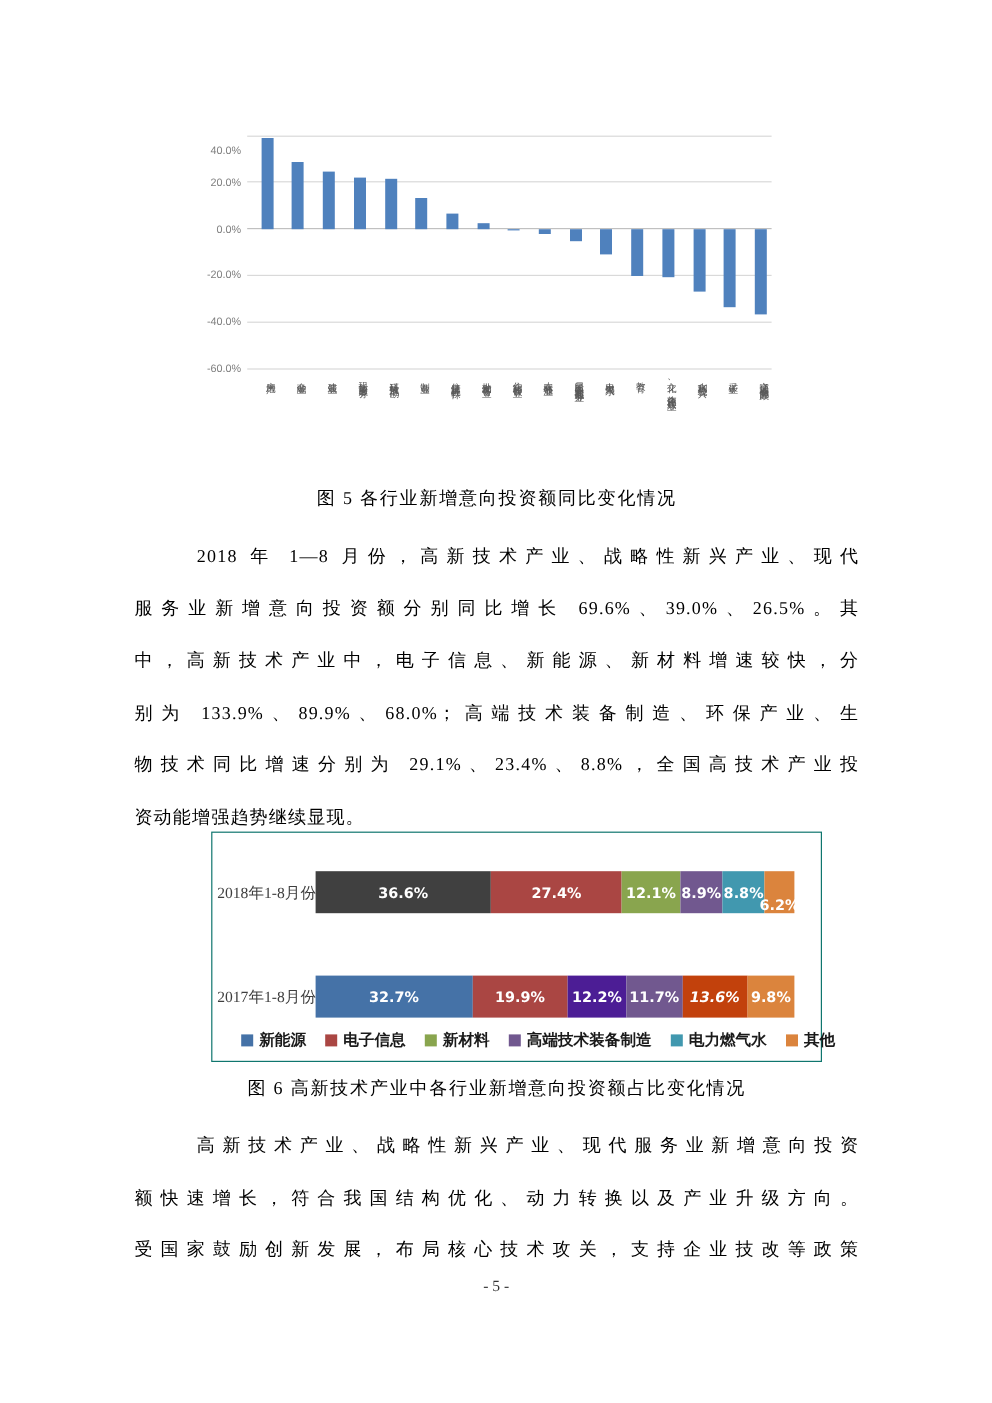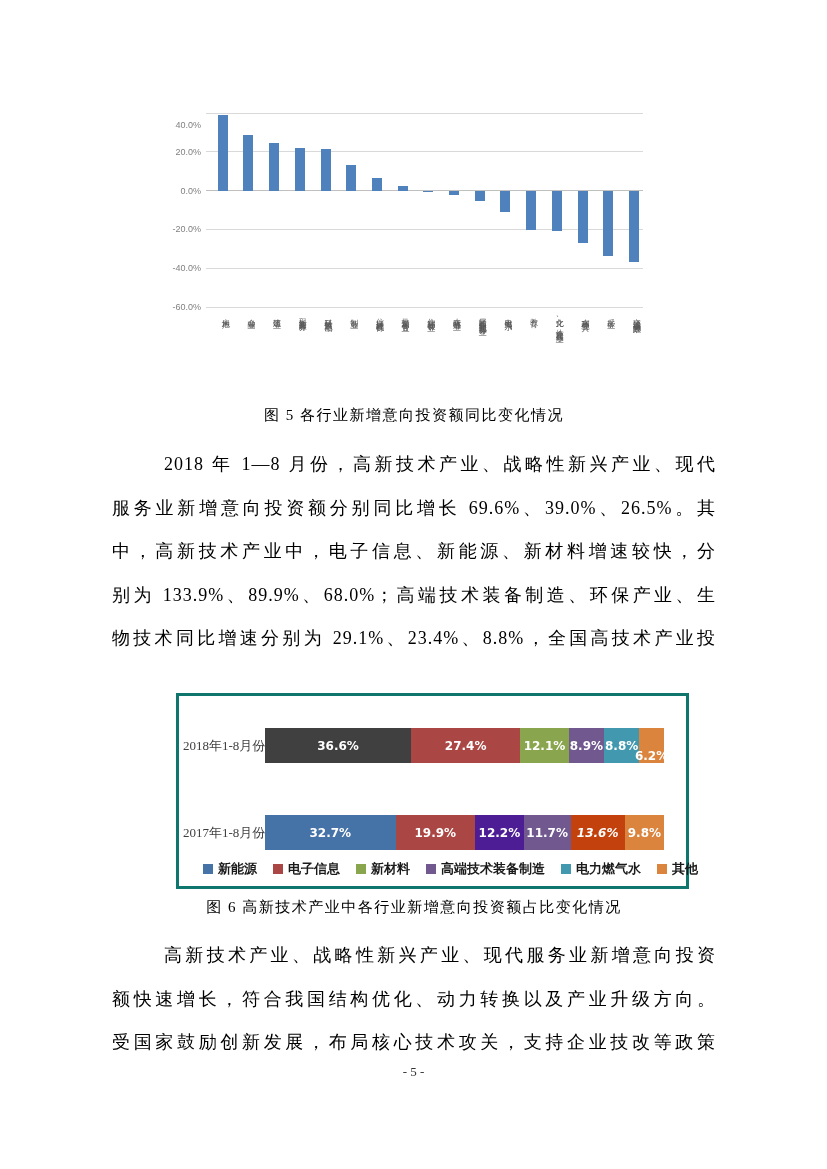--- a/index.html
+++ b/index.html
@@ -25,29 +25,29 @@
     font:8px "Liberation Sans","DejaVu Sans",sans-serif;color:#595959;
     letter-spacing:1px;overflow:hidden;
   }
   
   .caption{
     position:absolute;left:112px;width:604px;text-align:center;
     font-size:15px;letter-spacing:1.5px;color:#000;
   }
   .para{position:absolute;left:112px;width:604px;}
   .pline{
-    font-size:18px;letter-spacing:1px;line-height:43.6px;height:43.6px;
+    font-size:15px;letter-spacing:1px;line-height:43.6px;height:43.6px;
     text-align:justify;text-align-last:justify;white-space:nowrap;overflow:visible;
   }
   .pline.indent{text-indent:52px;}
   .pline.last{text-align-last:left;}
   
   .chart2{
     position:absolute;left:176px;top:693px;width:507px;height:190px;
-    border:3px solid #0f766e;background:#fff;
+    border:1px solid #0f766e;background:#fff;
   }
   .c2-rowlab{
     position:absolute;left:4px;width:80px;font-size:13px;color:#3f3f3f;
     line-height:35px;white-space:nowrap;
   }
   .c2-bar{position:absolute;left:86px;width:399px;height:35px;display:flex;}
   .c2-seg{
     height:35px;display:flex;align-items:center;justify-content:center;
     font:bold 12px "DejaVu Sans","Liberation Sans",sans-serif;color:#fff;
     white-space:nowrap;overflow:visible;
@@ -125,20 +125,21 @@
 </div>
 
 <div class="caption" style="top:406px;">图 5 各行业新增意向投资额同比变化情况</div>
 
 <div class="para" style="top:443px;">
   <div class="pline indent">2018 年 1—8 月份，高新技术产业、战略性新兴产业、现代</div>
   <div class="pline">服务业新增意向投资额分别同比增长 69.6%、39.0%、26.5%。其</div>
   <div class="pline">中，高新技术产业中，电子信息、新能源、新材料增速较快，分</div>
   <div class="pline">别为 133.9%、89.9%、68.0%；高端技术装备制造、环保产业、生</div>
   <div class="pline">物技术同比增速分别为 29.1%、23.4%、8.8%，全国高技术产业投</div>
+  <div class="pline last">资动能增强趋势继续显现。</div>
 </div>
 
 <div class="chart2" id="chart2">
     <div class="c2-rowlab" style="top: 32px;">2018年1-8月份</div>
     <div class="c2-bar" style="top: 32px;">
       <div class="c2-seg" title="新能源" style="width: 36.6%; background: #404040;">
         <div>36.6%</div>
       </div>
       <div class="c2-seg" title="电子信息" style="width: 27.4%; background: rgb(170, 70, 67);">
         <div>27.4%</div>

